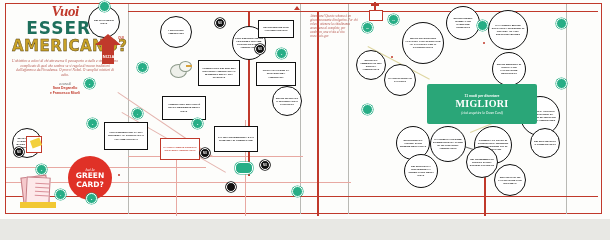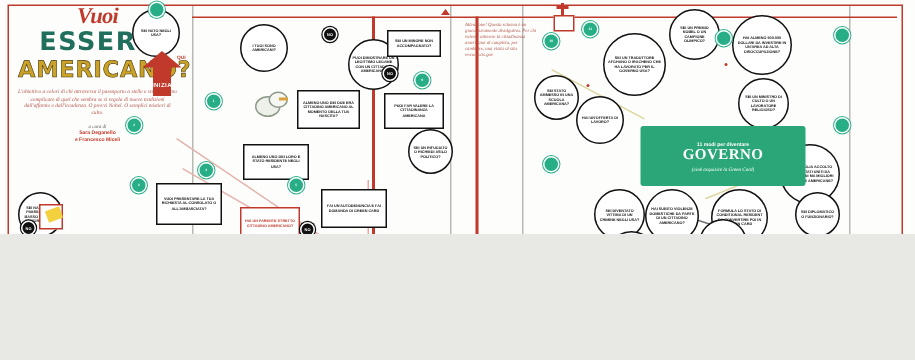--- a/index.html
+++ b/index.html
@@ -1,17 +1,17 @@
 <!DOCTYPE html>
 <html><head>
 <meta charset="utf-8">
 <style>
   html,body{margin:0;padding:0;background:#e8e8e4;}
   body{width:610px;height:219px;overflow:hidden;font-family:"Liberation Sans",sans-serif;}
-  #poster{position:relative;width:610px;height:156px;background:#fdfdfb;overflow:hidden;}
+  #poster{position:relative;width:610px;height:219px;background:#fdfdfb;overflow:hidden;}
   .frame{position:absolute;left:5px;top:3px;width:597px;height:211px;border:1.2px solid #c0392b;box-sizing:border-box;pointer-events:none;}
   .vrule{position:absolute;background:#b9b9b4;width:1px;}
   .hrule{position:absolute;background:#c0392b;height:1.1px;}
   .thin-red{position:absolute;background:#e8a9a2;height:1px;}
   .thin-red-v{position:absolute;background:#e8a9a2;width:1px;}
   .diag{position:absolute;background:#e4b3ad;height:1px;transform-origin:0 0;}
   .diag-y{position:absolute;background:#ded6a0;height:1px;transform-origin:0 0;}
   .diag-k{position:absolute;background:#6f6f6f;height:1px;transform-origin:0 0;}
 
   
@@ -168,20 +168,21 @@
   </div>
   <div class="box" style="left:256px;top:62px;width:40px;height:24px;">
     <span>PUOI FAR VALERE LA CITTADINANZA AMERICANA</span>
   </div>
   <div class="box" style="left:258px;top:20px;width:36px;height:18px;">
     <span>SEI UN MINORE NON ACCOMPAGNATO?</span>
   </div>
 
   <div class="greencard">
     <div class="gc1">hai la</div>
+    <div class="gc2">GREEN CARD?</div>
   </div>
 
   <div class="note">Attenzione! Questo schema è un gioco puramente divulgativo. Per chi volesse ottenere la cittadinanza americana al completo, per cambiare, una visita al sito www.uscis.gov</div>
 
   <div class="circ thin" style="left:402px;top:22px;width:42px;height:42px;">
     <span>SEI UN TRADUTTORE AFGHANO O IRACHENO CHE HA LAVORATO PER IL GOVERNO USA?</span>
   </div>
   <div class="circ thin" style="left:446px;top:6px;width:34px;height:34px;">
     <span>SEI UN PREMIO NOBEL O UN CAMPIONE OLIMPICO?</span>
   </div>
@@ -217,21 +218,21 @@
   </div>
   <div class="circ thin" style="left:494px;top:164px;width:32px;height:32px;">
     <span>SEI FIGLIO DI UN LAVORATORE CON DIPLOMA?</span>
   </div>
   <div class="circ thin" style="left:530px;top:128px;width:30px;height:30px;">
     <span>SEI DIPLOMATICO O FUNZIONARIO?</span>
   </div>
 
   <div class="permres">
     <div class="pr0">11 modi per diventare</div>
-    <div class="pr1">GOVERNO</div>
+    <div class="pr1">MIGLIORI</div>
     <div class="pr2">(cioè acquisire la Green Card)</div>
   </div>
 
   <div class="badge-t" style="left:137px;top:62px;">
       <span>1</span>
     </div>
   <div class="badge-t" style="left:84px;top:78px;">
       <span>2</span>
     </div>
   <div class="badge-t" style="left:87px;top:118px;">

